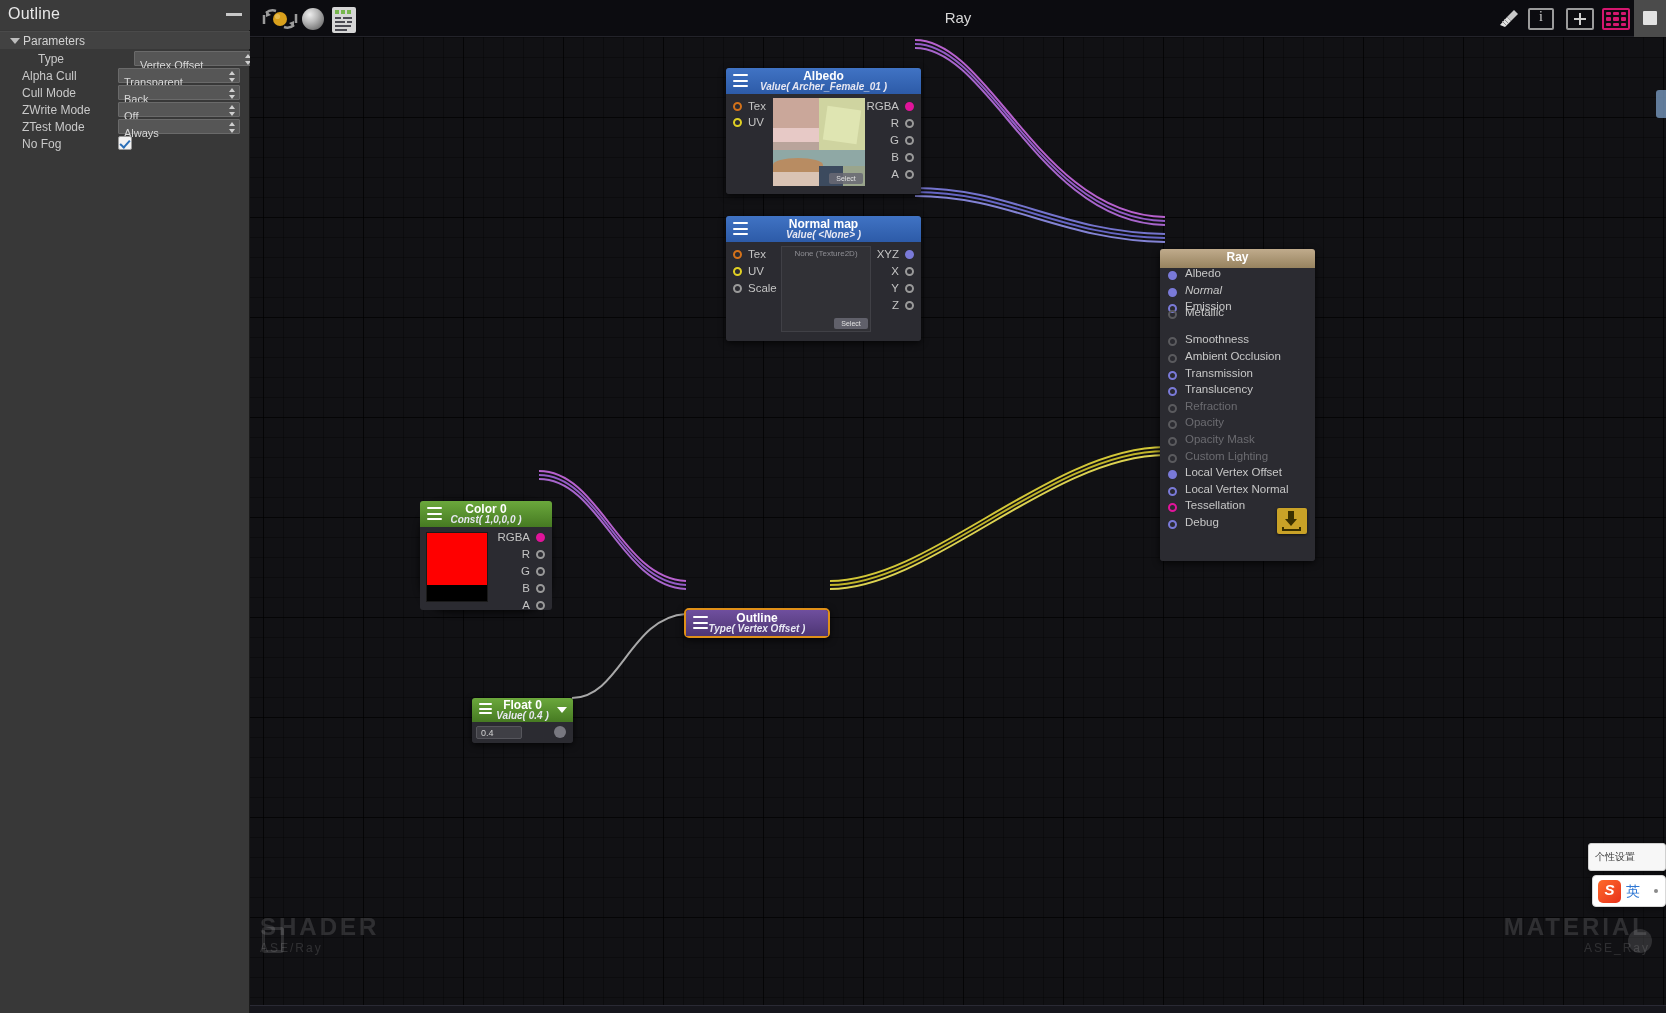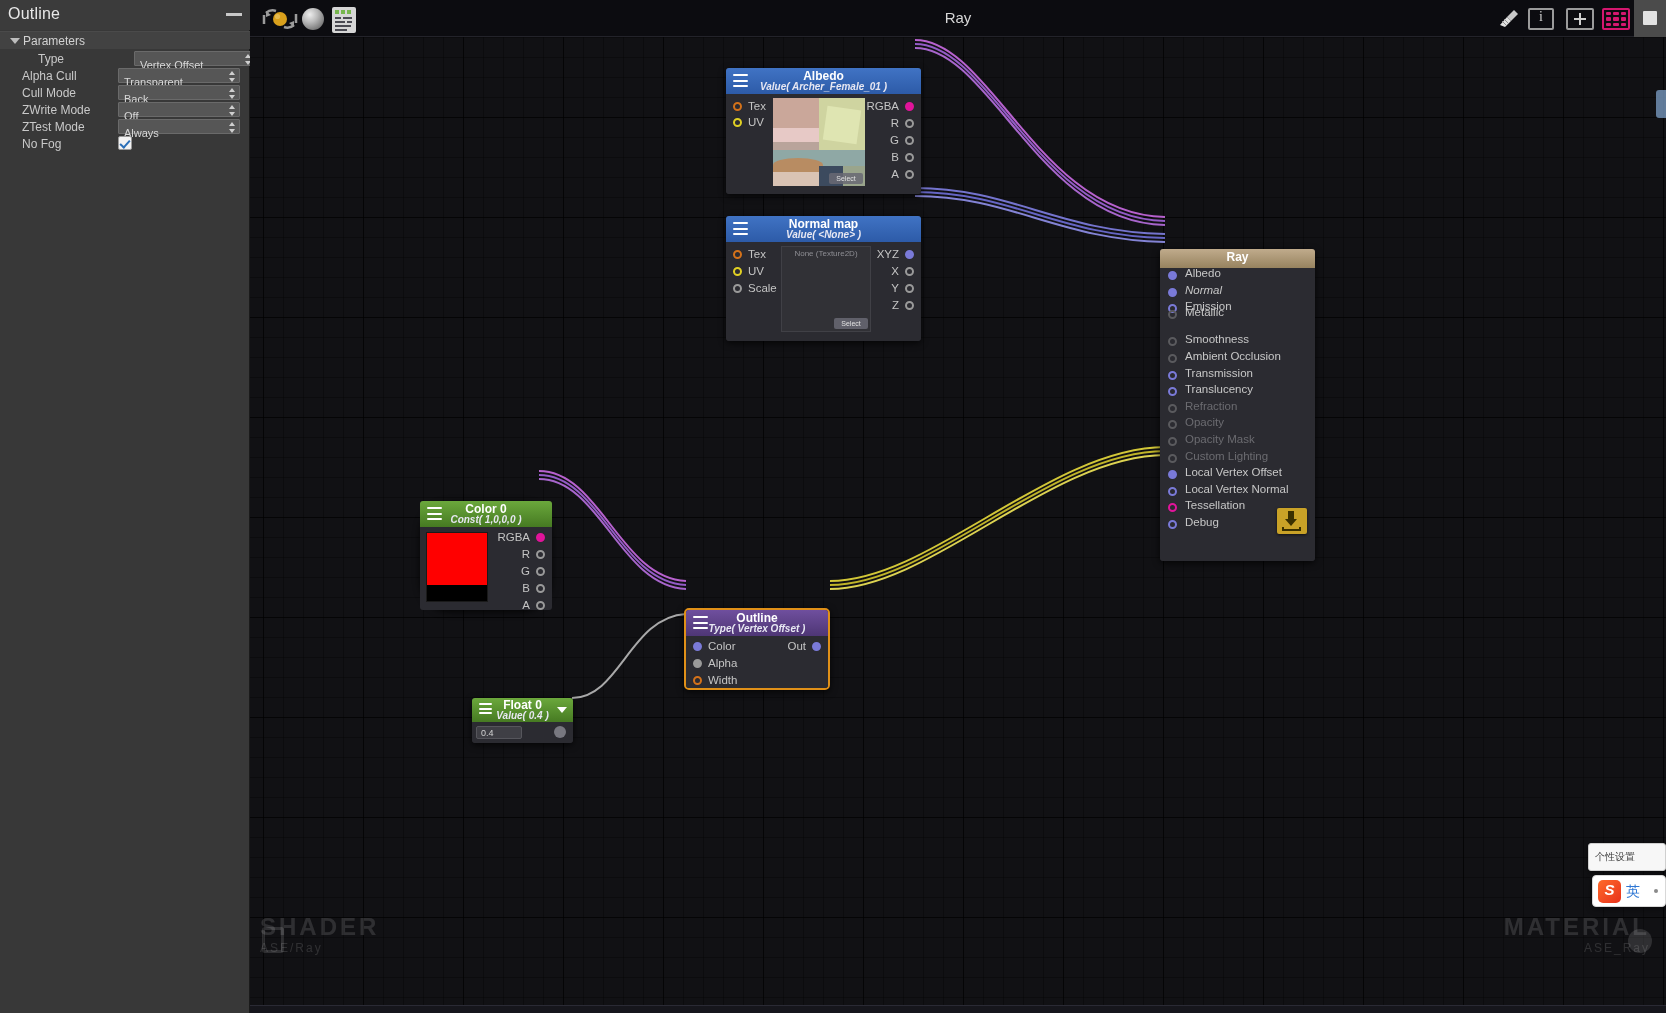--- a/index.html
+++ b/index.html
@@ -466,31 +466,20 @@
     <div class="node" id="node-outline">
       <div class="node-head node-head-purple">
         <div class="hamburger">
             <i></i>
             <i></i>
             <i></i>
           </div>
         <div class="node-title">Outline</div>
         <div class="node-subtitle">Type( Vertex Offset )</div>
       </div>
-      <div class="node-body" style="height:52px;">
-        <div class="port filled" style="left:7px; top:6px; color:#7a7ad8; border-color:#7a7ad8;"></div>
-        <div class="port-label" style="left:22px; top:4px;">Color</div>
-        <div class="port filled" style="left:7px; top:23px; color:#9a9a9a; border-color:#9a9a9a;"></div>
-        <div class="port-label" style="left:22px; top:21px;">Alpha</div>
-        <div class="port" style="left:7px; top:40px; border-color:#d4721a;"></div>
-        <div class="port-label" style="left:22px; top:38px;">Width</div>
-
-        <div class="port filled" style="right:7px; top:6px; color:#7a7ad8; border-color:#7a7ad8;"></div>
-        <div class="port-label" style="right:22px; top:4px;">Out</div>
-      </div>
     </div>
 
     <div class="node" id="node-float0">
       <div class="node-head node-head-green" style="height:24px;">
         <div class="hamburger" style="top:5px;width:13px;height:11px;">
             <i></i>
             <i></i>
             <i></i>
           </div>
         <div class="node-title" style="top:0px;">Float 0</div>

